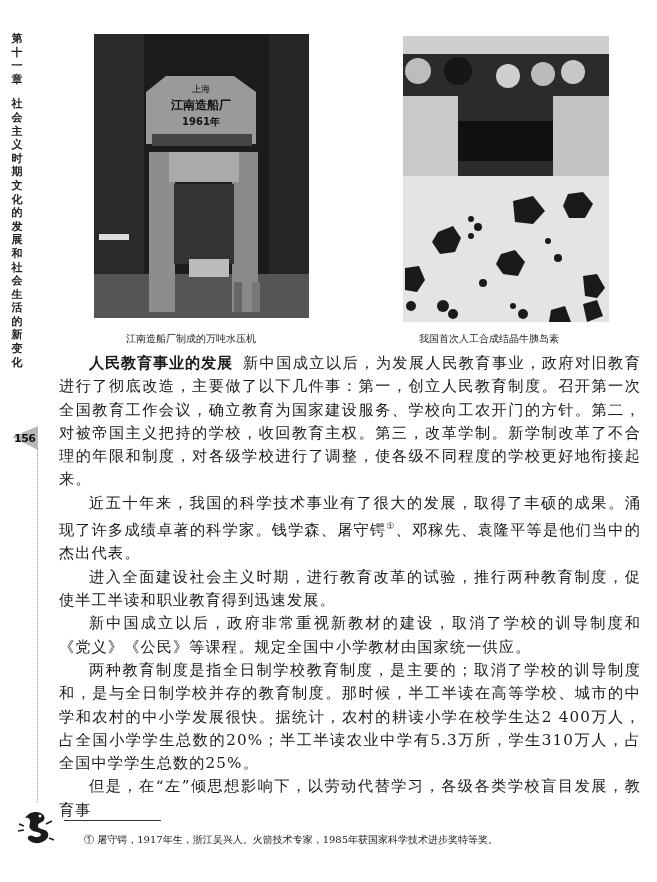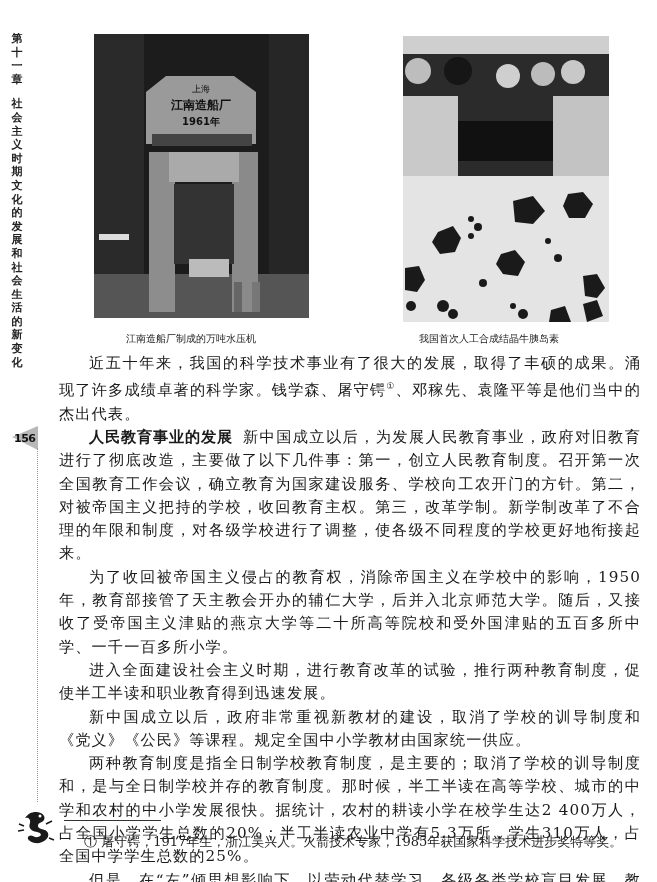--- a/index.html
+++ b/index.html
@@ -18,21 +18,21 @@
   .photo1 { left:94px; top:34px; width:215px; height:284px; background:#c2410c; }
   .photo2 { left:403px; top:36px; width:206px; height:286px; background:#dcdcdc; }
   .caption { position:absolute; font-size:10px; color:#222; white-space:nowrap; }
   .cap1 { left:126px; top:332px; }
   .cap2 { left:419px; top:332px;text-align:right; }
   .body-text { position:absolute; left:59px; top:352px; width:582px; font-size:15.2px; line-height:23.3px; letter-spacing:1.1px; }
   .para { margin:0; text-indent:30px; text-align:justify; }
   .para .heading { font-family:"DejaVu Sans","Liberation Sans",sans-serif; font-weight:bold; letter-spacing:0.5px; margin-right:10px; }
   sup { font-size:9px; }
   .footnote-rule { position:absolute; left:64px; top:820px; width:97px; border-top:1px solid #333; }
-  .footnote { position:absolute; left:84px; top:833px; font-size:13px; color:#222; white-space:nowrap; }
+  .footnote { position:absolute; left:84px; top:833px; font-size:10px; color:#222; white-space:nowrap; }
 </style>
 </head>
 <body>
 
 <div class="side-title">
   <span>第十一章</span>
   <span class="gap"></span>
   <span>社会主义时期文化的发展和社会生活的新变化</span>
 </div>
 
@@ -109,27 +109,24 @@
         <circle cx="8" cy="270" r="5"></circle>
     </g>
   </svg>
 </div>
 
 <div class="caption cap1">江南造船厂制成的万吨水压机</div>
 <div class="caption cap2">我国首次人工合成结晶牛胰岛素</div>
 
 <div class="body-text">
   <p class="para">
-    <span>近五十年来，我国的科学技术事业有了很大的发展，取得了丰硕的成果。涌现了许多成绩卓著的科学家。钱学森、屠守锷</span><sup>①</sup><span>、邓稼先、袁隆平等是他们当中的杰出代表。</span>
-  </p>
-  <p class="para">
     <span class="heading">人民教育事业的发展</span><span>新中国成立以后，为发展人民教育事业，政府对旧教育进行了彻底改造，主要做了以下几件事：第一，创立人民教育制度。召开第一次全国教育工作会议，确立教育为国家建设服务、学校向工农开门的方针。第二，对被帝国主义把持的学校，收回教育主权。第三，改革学制。新学制改革了不合理的年限和制度，对各级学校进行了调整，使各级不同程度的学校更好地衔接起来。</span>
   </p>
   <p class="para">
-    <span>为了收回被帝国主义侵占的教育权，消除帝国主义在学校中的影响，1950年，教育部接管了天主教会开办的辅仁大学，后并入北京师范大学。随后，又接收了受帝国主义津贴的燕京大学等二十所高等院校和受外国津贴的五百多所中学、一千一百多所小学。</span>
+    <span>近五十年来，我国的科学技术事业有了很大的发展，取得了丰硕的成果。涌现了许多成绩卓著的科学家。钱学森、屠守锷</span><sup>①</sup><span>、邓稼先、袁隆平等是他们当中的杰出代表。</span>
   </p>
   <p class="para">
     <span>进入全面建设社会主义时期，进行教育改革的试验，推行两种教育制度，促使半工半读和职业教育得到迅速发展。</span>
   </p>
   <p class="para">
     <span>新中国成立以后，政府非常重视新教材的建设，取消了学校的训导制度和《党义》《公民》等课程。规定全国中小学教材由国家统一供应。</span>
   </p>
   <p class="para">
     <span>两种教育制度是指全日制学校教育制度，是主要的；取消了学校的训导制度和，是与全日制学校并存的教育制度。那时候，半工半读在高等学校、城市的中学和农村的中小学发展很快。据统计，农村的耕读小学在校学生达2 400万人，占全国小学学生总数的20%；半工半读农业中学有5.3万所，学生310万人，占全国中学学生总数的25%。</span>
   </p>

